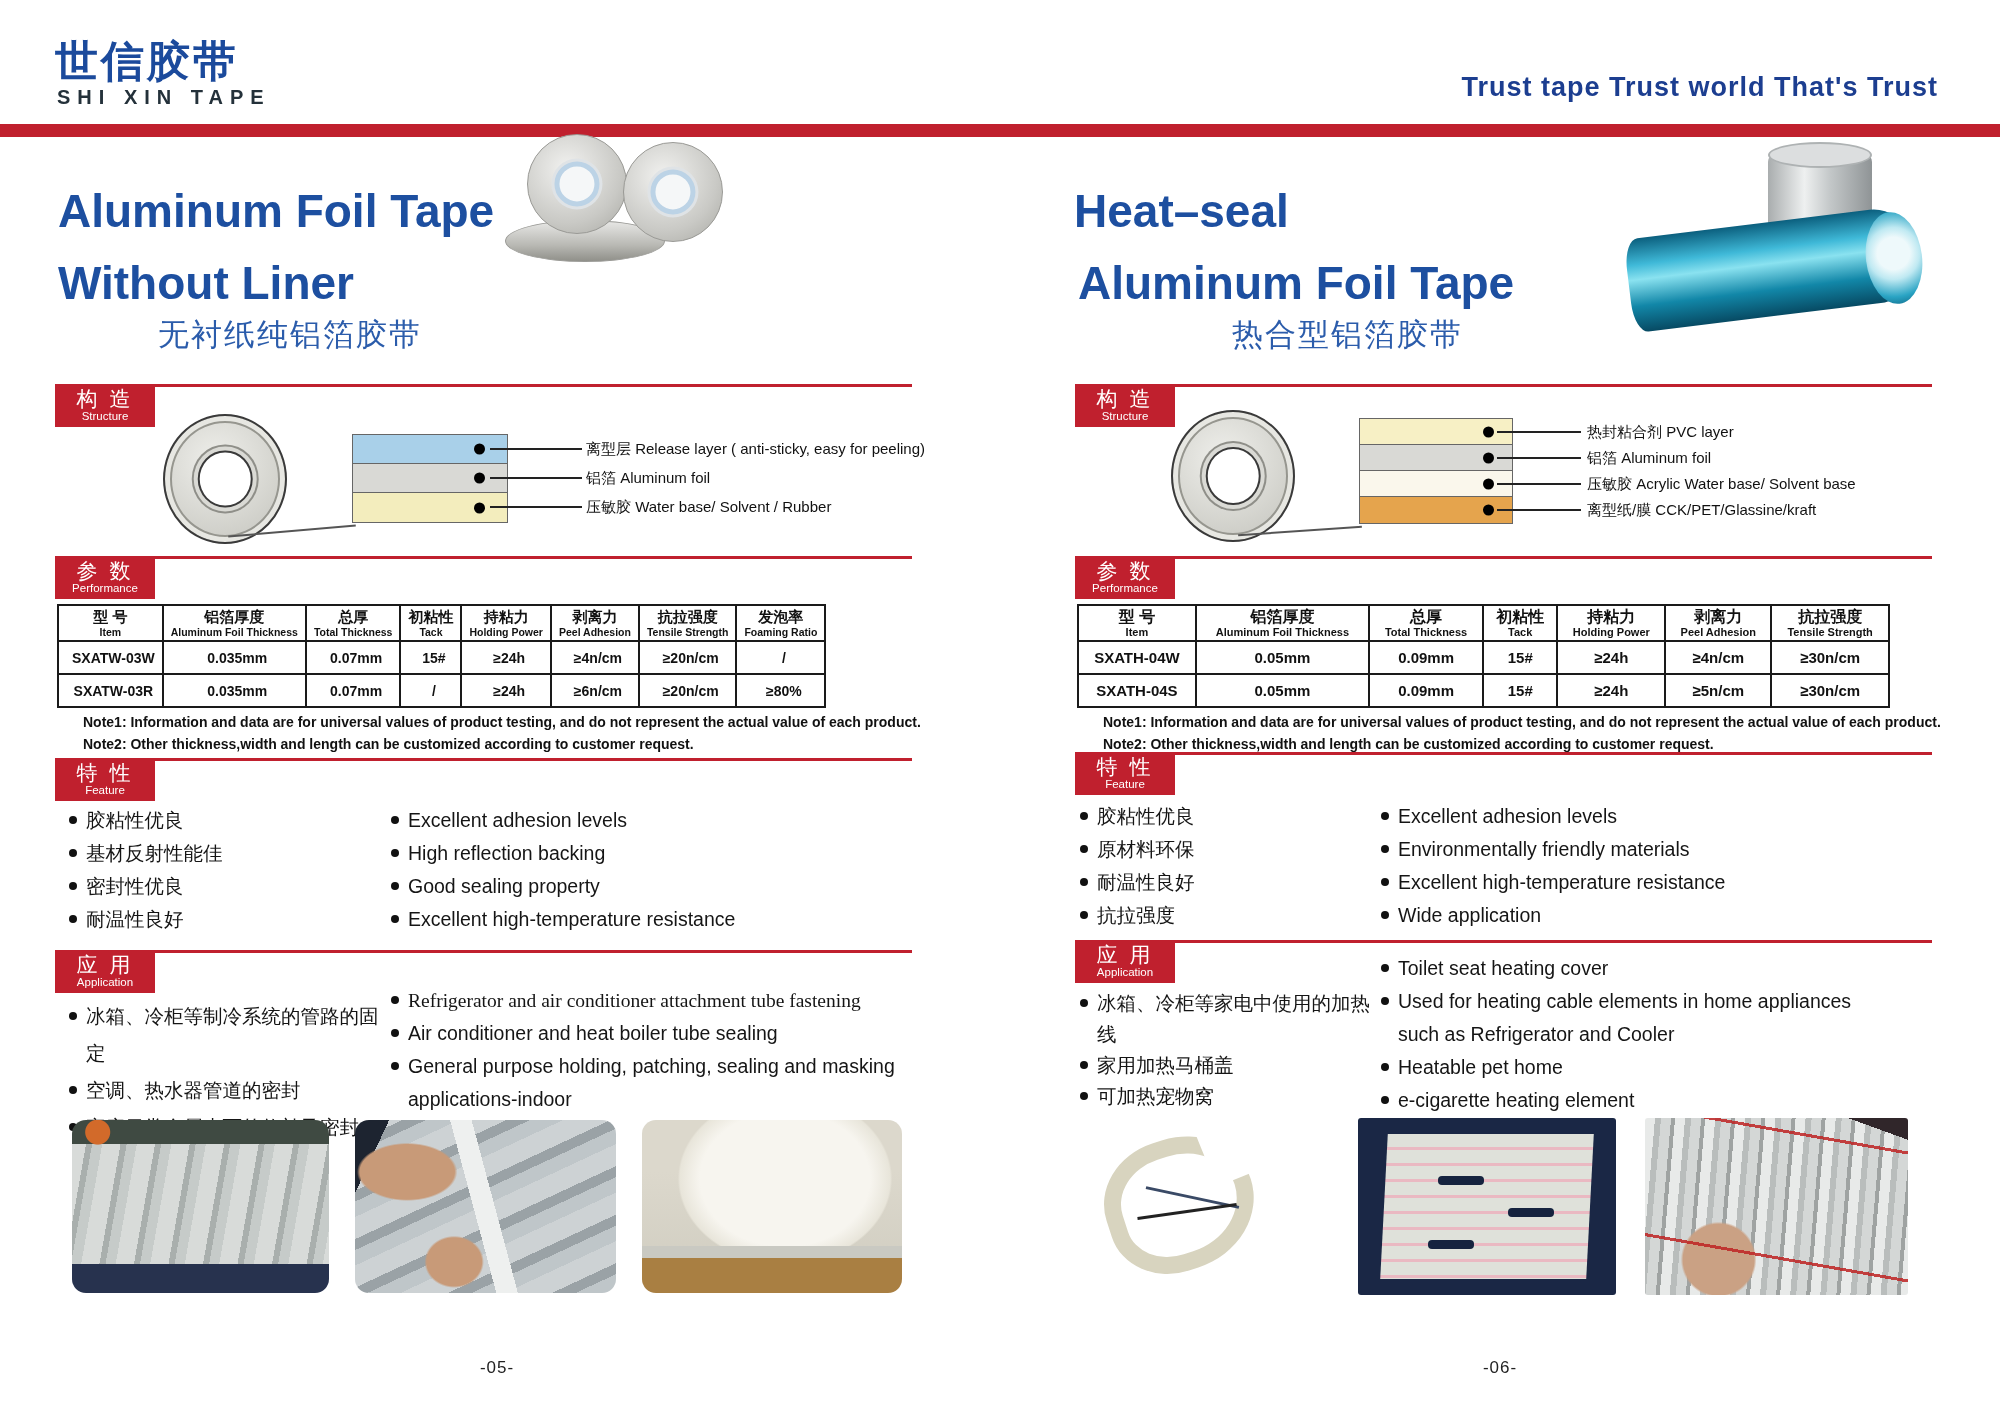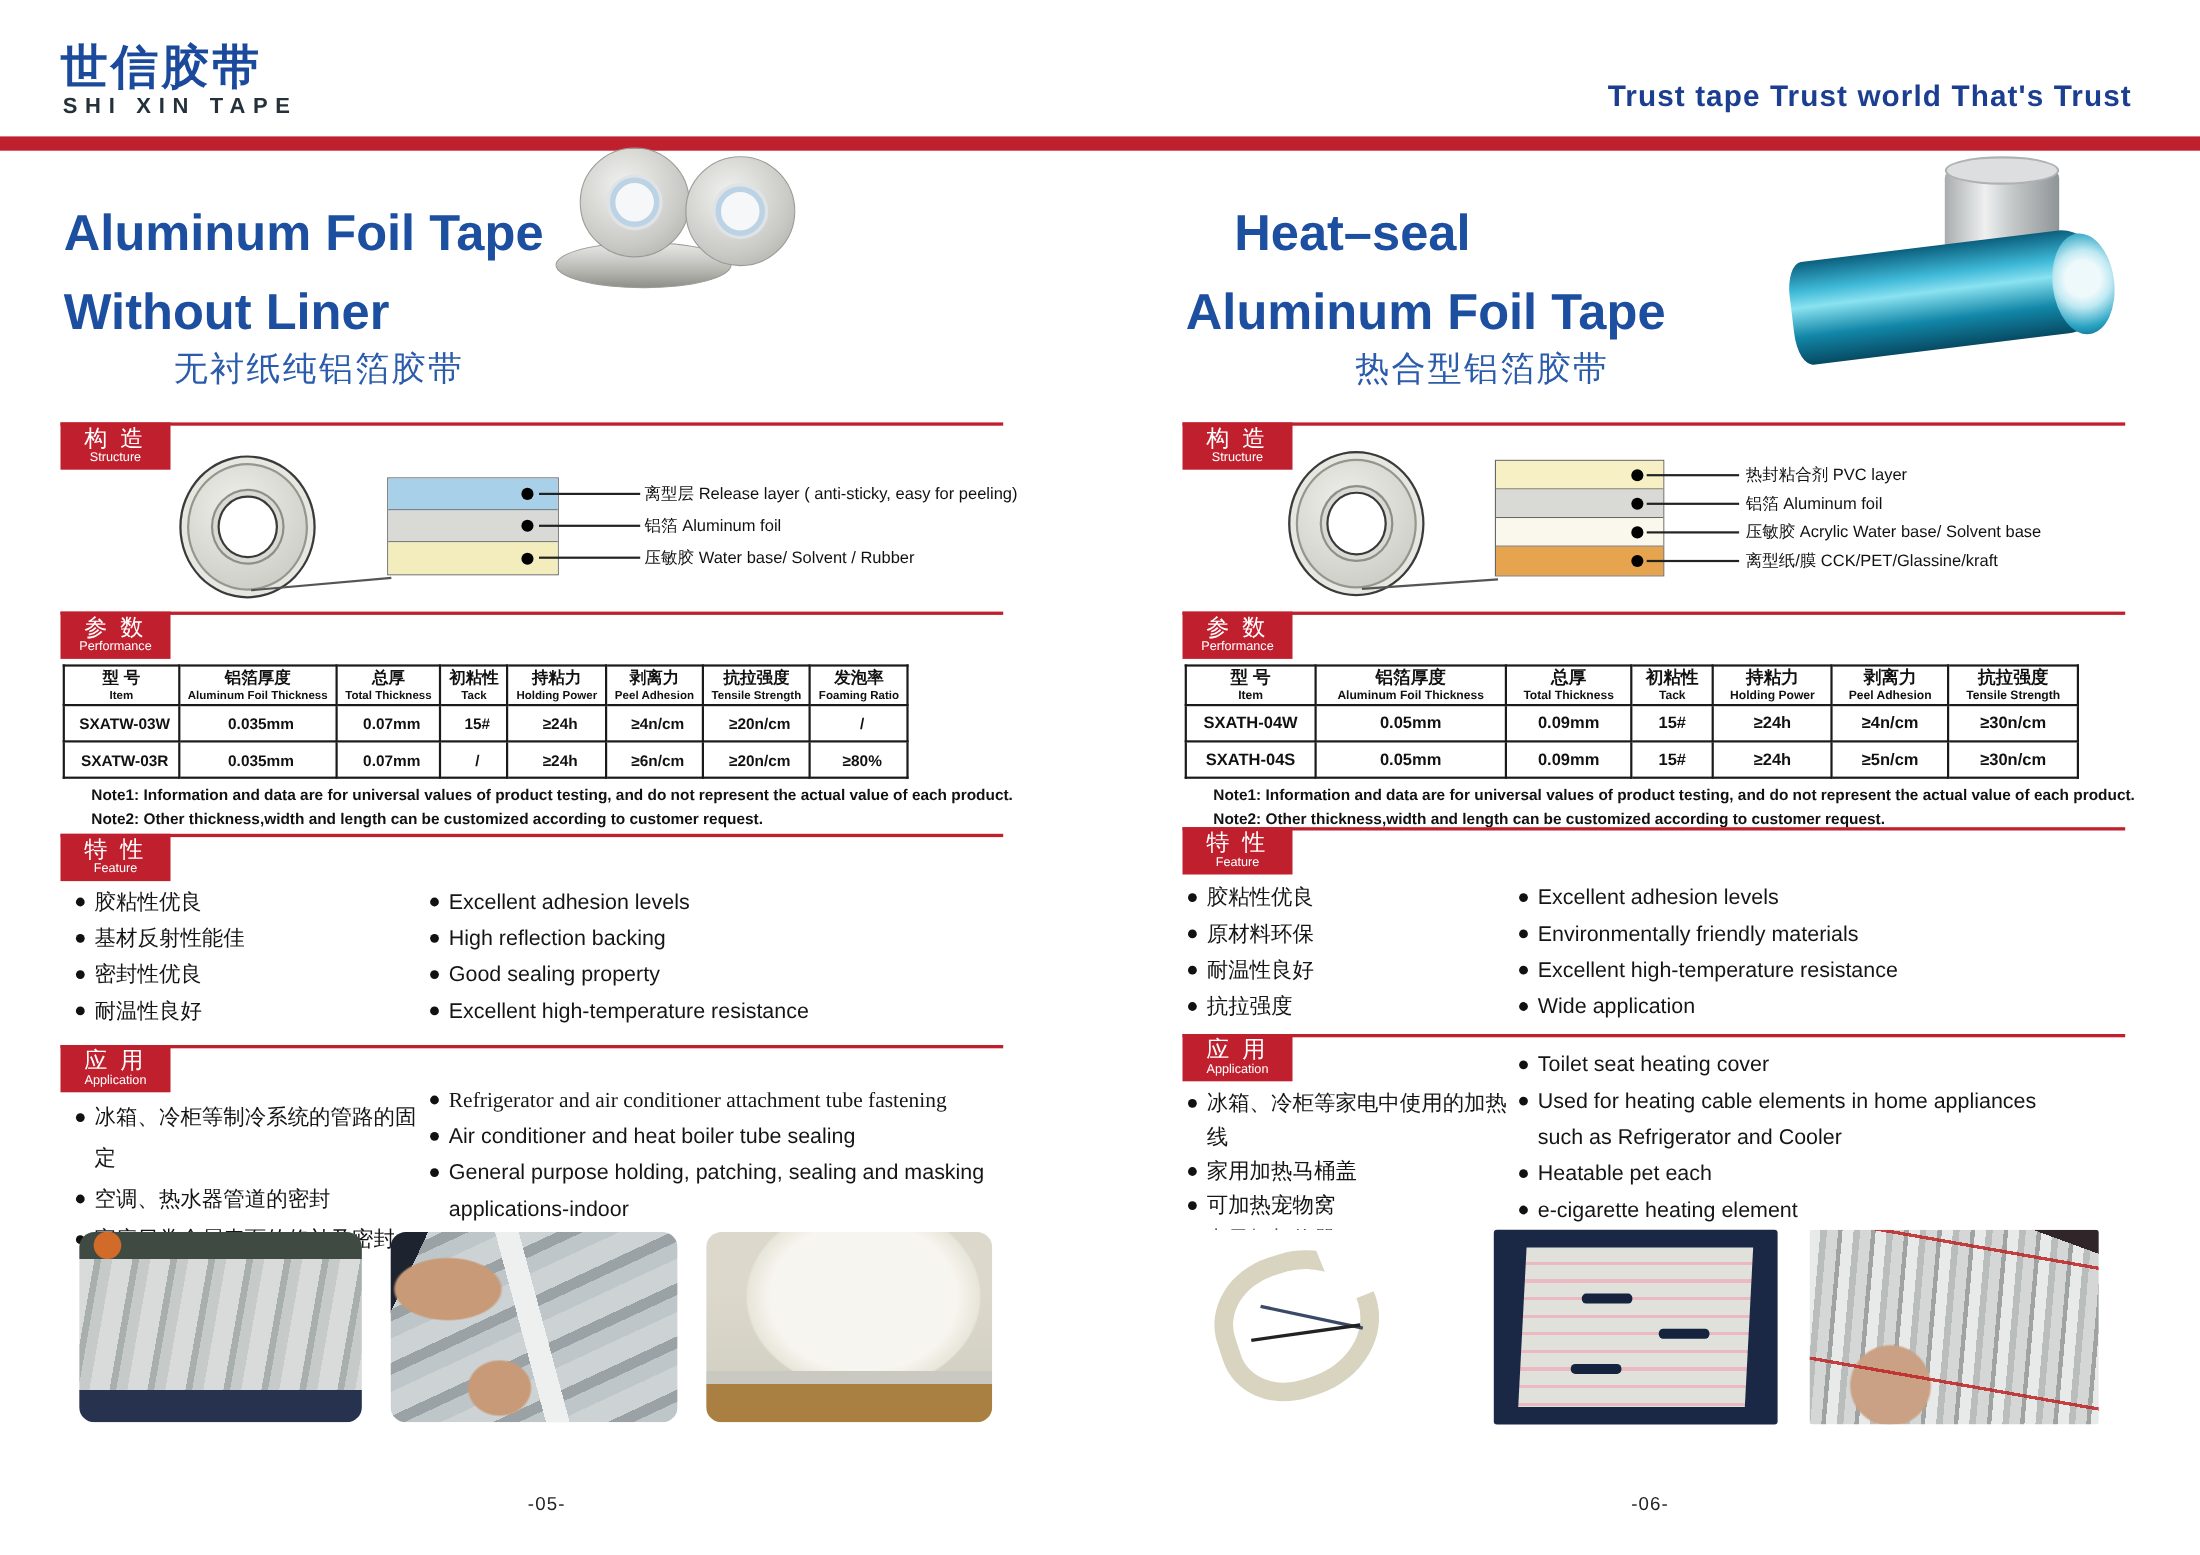--- a/index.html
+++ b/index.html
@@ -271,21 +271,21 @@
   <li class="en-item" style="line-height:33px;"><span class="bdot" style="top:12px;"></span><span>Air conditioner and heat boiler tube sealing</span></li>
   <li class="en-item" style="line-height:33px;"><span class="bdot" style="top:12px;"></span><span>General purpose holding, patching, sealing and masking applications-indoor</span></li>
 </ul>
 
 <div class="photo rnd ph-l1" style="left:72px; top:1120px; width:257px; height:173px;"></div>
 <div class="photo rnd ph-l2" style="left:355px; top:1120px; width:261px; height:173px;"></div>
 <div class="photo rnd ph-l3" style="left:642px; top:1120px; width:260px; height:173px;"></div>
 
 <div class="pageno" style="left:452px; top:1358px;">-05-</div>
 
-<div class="t-title" style="left:1122px; top:186px;">Heat–seal</div>
+<div class="t-title" style="left:1074px; top:186px;">Heat–seal</div>
 <div class="t-title" style="left:1078px; top:258px;">Aluminum Foil Tape</div>
 <div class="t-sub" style="left:1232px; top:314px;">热合型铝箔胶带</div>
 
 <div class="abs" style="left:1628px; top:140px; width:292px; height:192px;">
   <div class="silver-roll" style="left:140px; top:14px; width:104px; height:140px;"></div>
   <div class="silver-roll-top" style="left:140px; top:2px; width:104px; height:26px;"></div>
   <div class="teal-roll" style="left:0px; top:82px; width:288px; height:94px; transform:rotate(-7deg);"></div>
   <div class="teal-cap" style="left:238px; top:72px; width:56px; height:92px; transform:rotate(-7deg);"></div>
 </div>
 
@@ -409,21 +409,21 @@
 </div>
 <ul class="blist" style="left:1079px; top:988px; width:300px;">
   <li class="cn-item" style="line-height:31px;"><span class="bdot" style="top:11px;"></span><span>冰箱、冷柜等家电中使用的加热线</span></li>
   <li class="cn-item" style="line-height:31px;"><span class="bdot" style="top:11px;"></span><span>家用加热马桶盖</span></li>
   <li class="cn-item" style="line-height:31px;"><span class="bdot" style="top:11px;"></span><span>可加热宠物窝</span></li>
   <li class="cn-item" style="line-height:31px;"><span class="bdot" style="top:11px;"></span><span>电子烟加热器</span></li>
 </ul>
 <ul class="blist" style="left:1380px; top:952px; width:478px;">
   <li class="en-item" style="line-height:33px;"><span class="bdot" style="top:12px;"></span><span>Toilet seat heating cover</span></li>
   <li class="en-item" style="line-height:33px;"><span class="bdot" style="top:12px;"></span><span>Used for heating cable elements in home appliances such as Refrigerator and Cooler</span></li>
-  <li class="en-item" style="line-height:33px;"><span class="bdot" style="top:12px;"></span><span>Heatable pet each</span></li>
+  <li class="en-item" style="line-height:33px;"><span class="bdot" style="top:12px;"></span><span>Heatable pet home</span></li>
   <li class="en-item" style="line-height:33px;"><span class="bdot" style="top:12px;"></span><span>e-cigarette heating element</span></li>
 </ul>
 
 <div class="photo sq ph-r1" style="left:1075px; top:1118px; width:235px; height:177px;">
   <div class="hs"></div>
   <div class="hs-gap"></div>
   <div class="wire" style="left:70px; top:78px; width:95px; background:#3a4a66; transform:rotate(12deg);"></div>
   <div class="wire" style="left:62px; top:92px; width:100px; background:#222; transform:rotate(-8deg);"></div>
 </div>
 <div class="photo sq ph-r2" style="left:1358px; top:1118px; width:258px; height:177px;">

